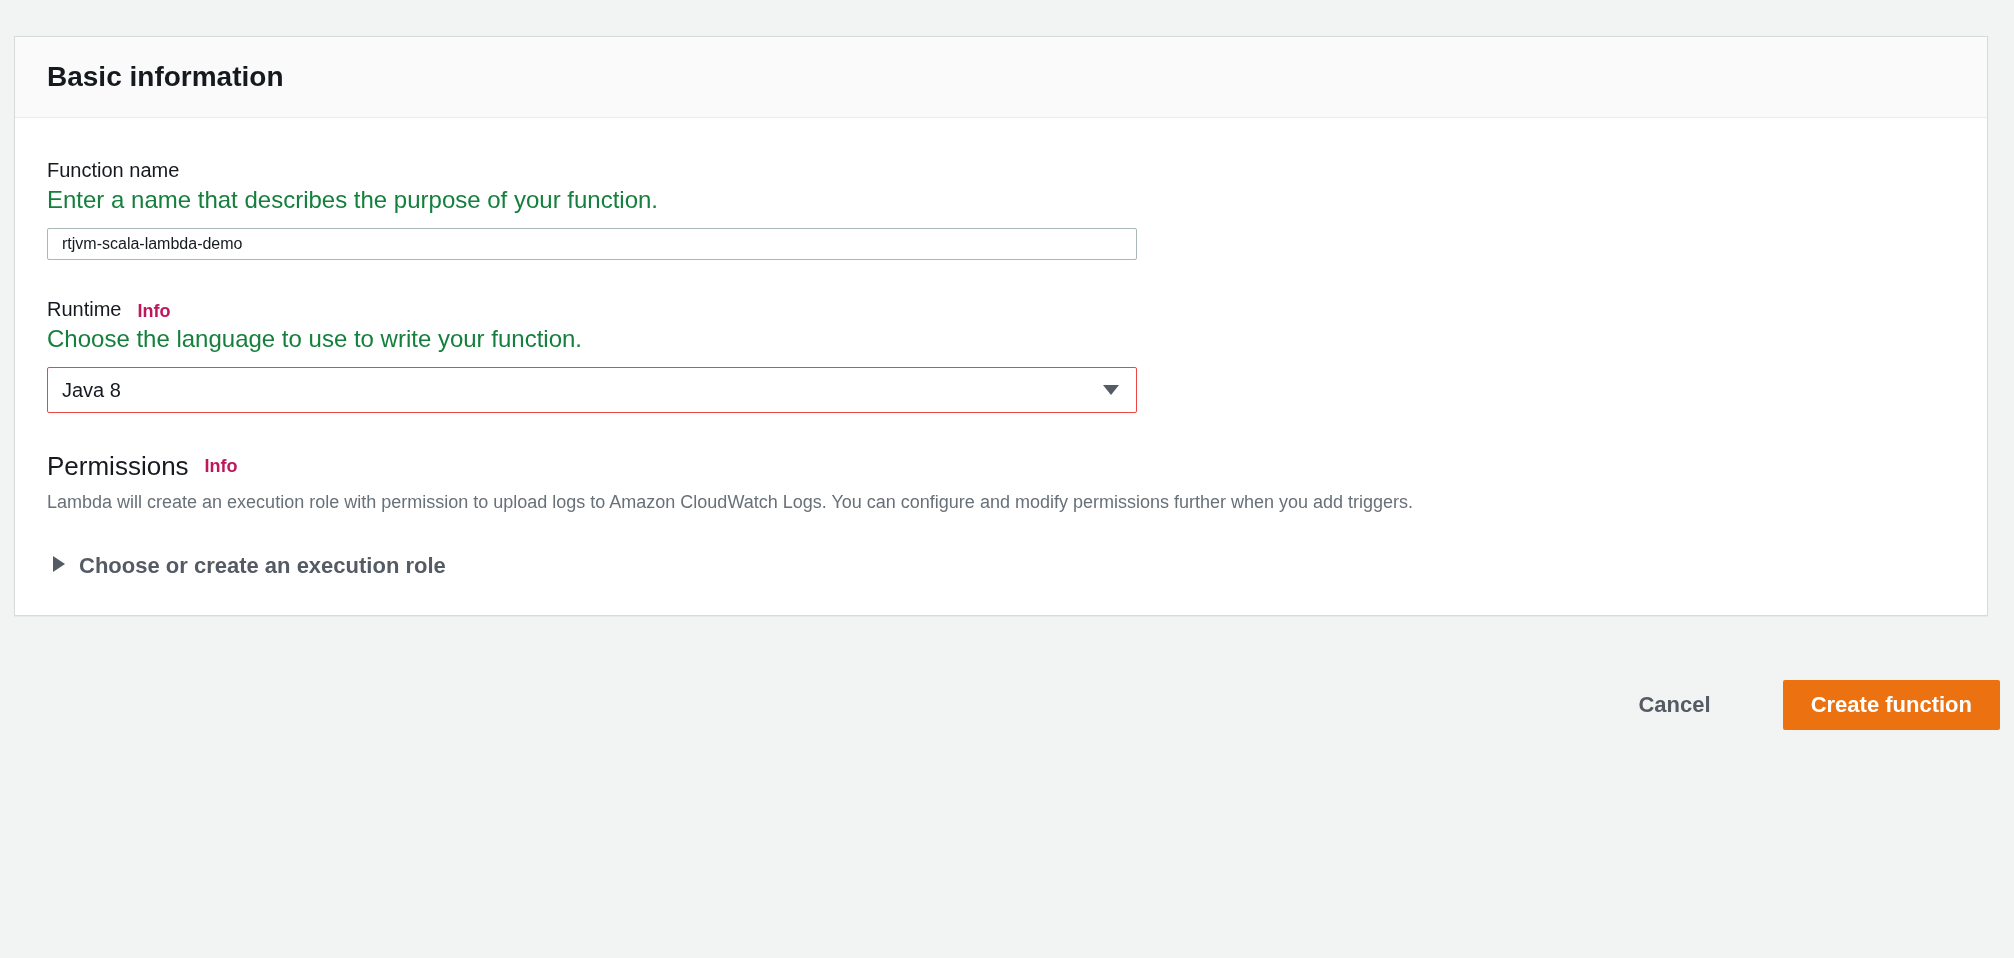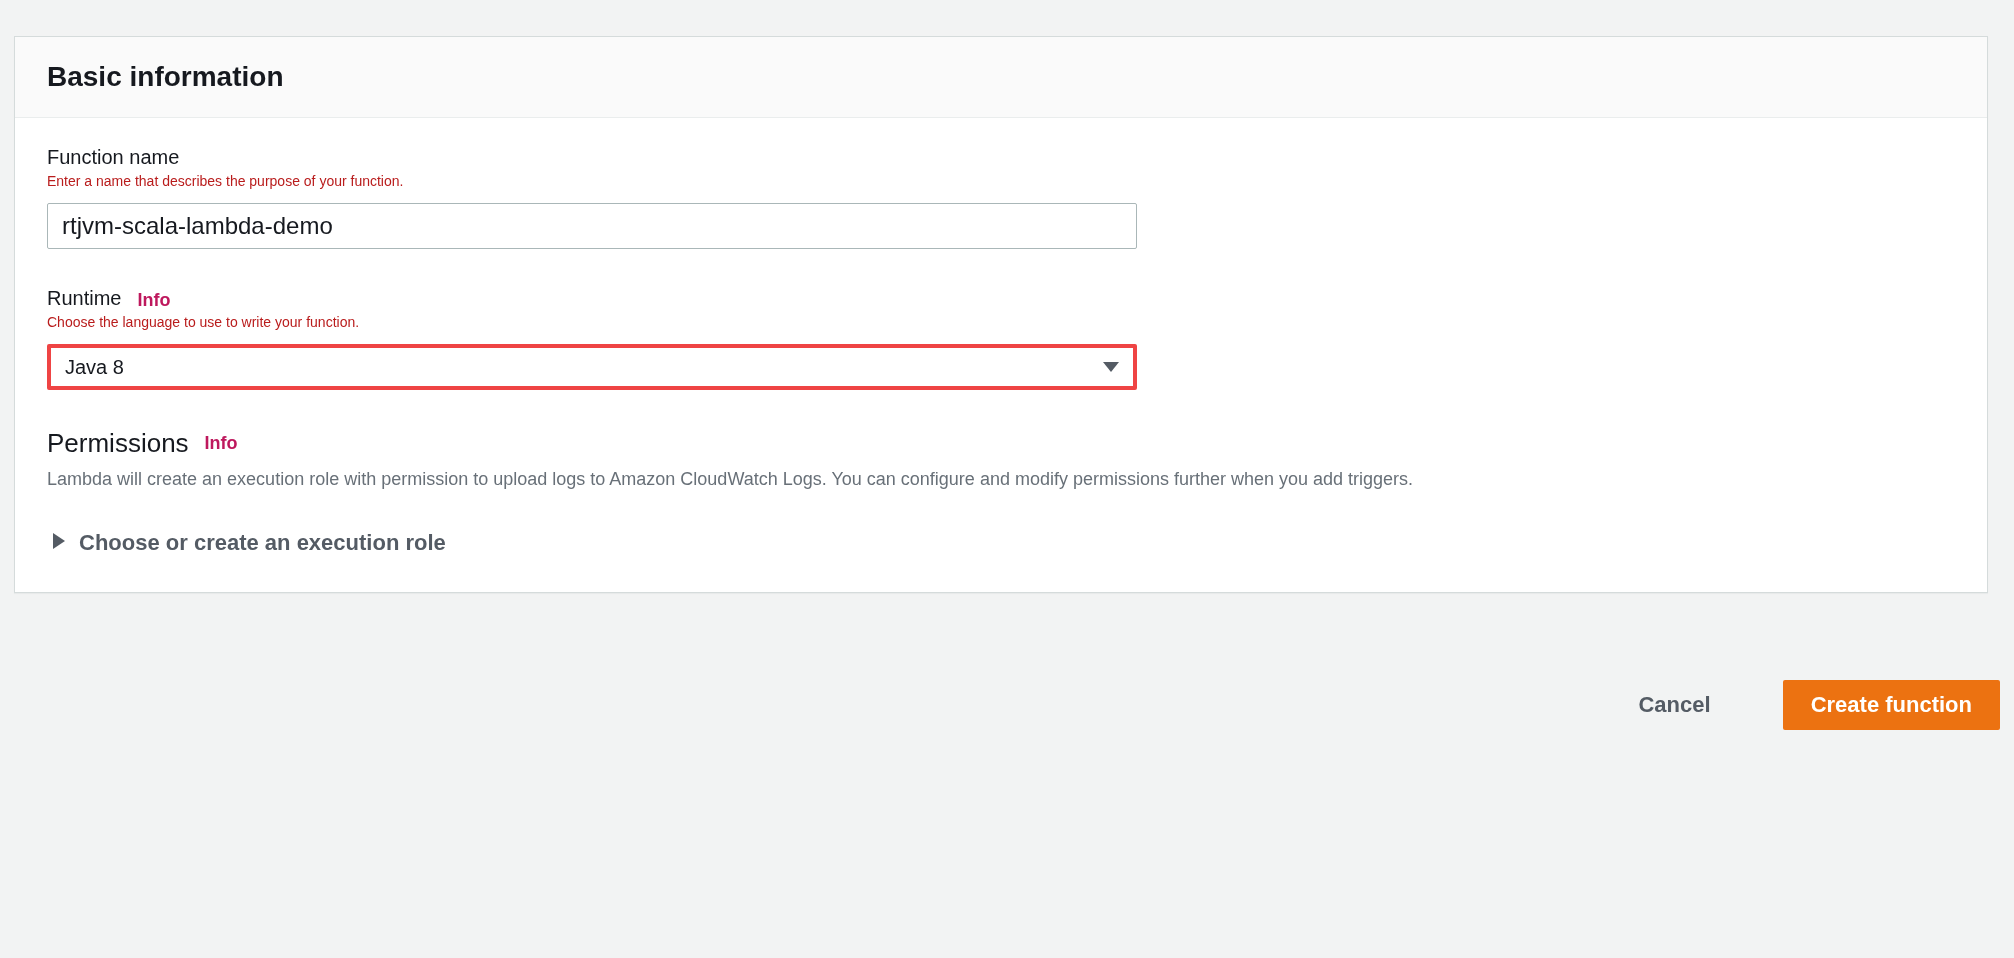--- a/index.html
+++ b/index.html
@@ -27,39 +27,39 @@
       padding: 24px 32px;
     }
     .panel-header h1 {
       font-size: 28px;
       font-weight: 700;
       color: #16191f;
     }
     .panel-body {
       padding: 28px 32px 36px 32px;
     }
-    .field { margin-bottom: 38px; }
+    .field { margin-bottom: 38px; margin-top: 13px; }
     .field:last-child { margin-bottom: 0; }
     .field-label {
       font-size: 20px;
       font-weight: 400;
       color: #16191f;
       margin-bottom: 4px;
     }
     .field-desc {
-      font-size: 14px;
-      color: #b91c1c;
+      font-size: 24px;
+      color: #15803d;
       margin-bottom: 14px;
     }
     .text-input {
       width: 1090px;
       max-width: 100%;
-      height: 46px;
+      height: 32px;
       padding: 8px 14px;
-      font-size: 24px;
+      font-size: 16px;
       color: #16191f;
       border: 1px solid #aab7b8;
       border-radius: 2px;
       background: #fff;
     }
     .field-hint {
       font-size: 18px;
       color: #687078;
       margin-top: 14px;
     }
@@ -71,21 +71,21 @@
       text-decoration: none;
       cursor: pointer;
     }
     .select-wrap { position: relative; width: 1090px; }
     .select {
       width: 100%;
       height: 46px;
       padding: 8px 40px 8px 14px;
       font-size: 20px;
       color: #16191f;
-      border: 4px solid #ef4444;
+      border: 1px solid #ef4444;
       border-radius: 2px;
       background: #fff;
       appearance: none;
       -webkit-appearance: none;
       cursor: pointer;
     }
     .select-caret {
       position: absolute;
       right: 18px;
       top: 50%;

